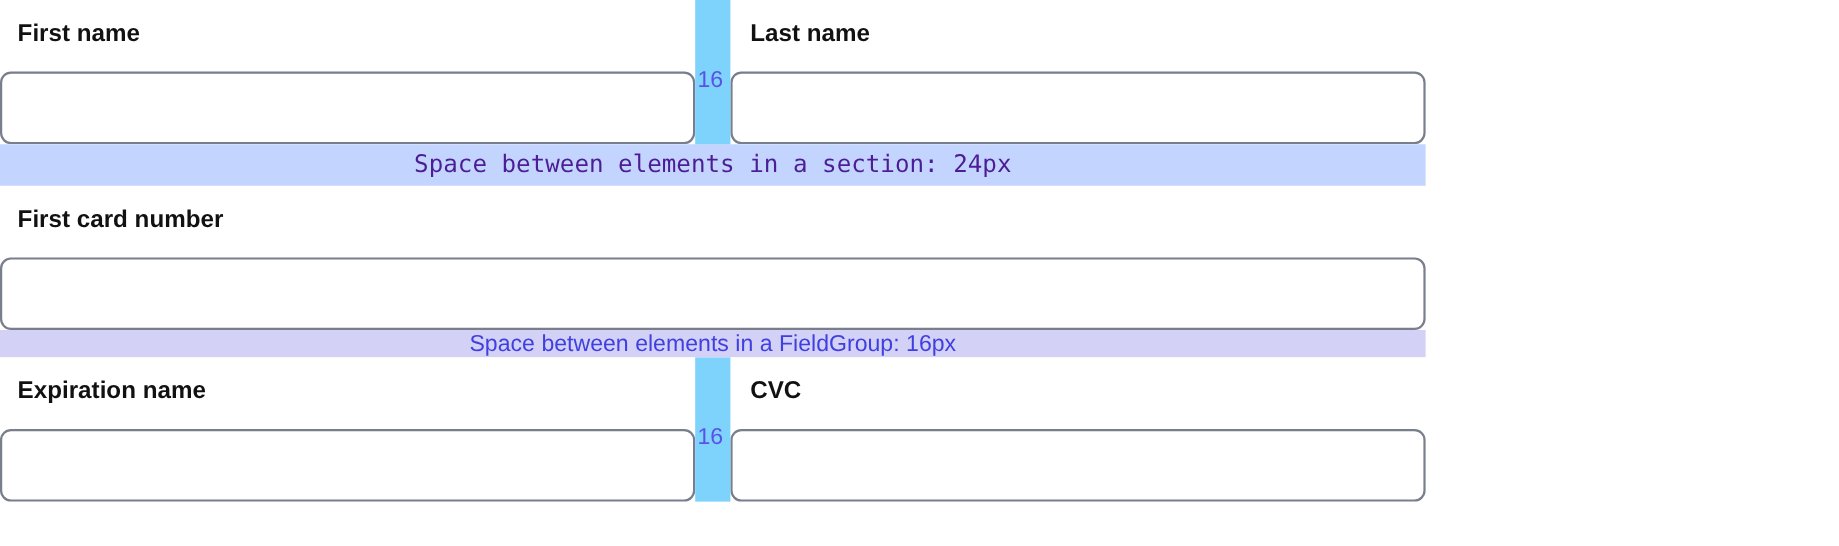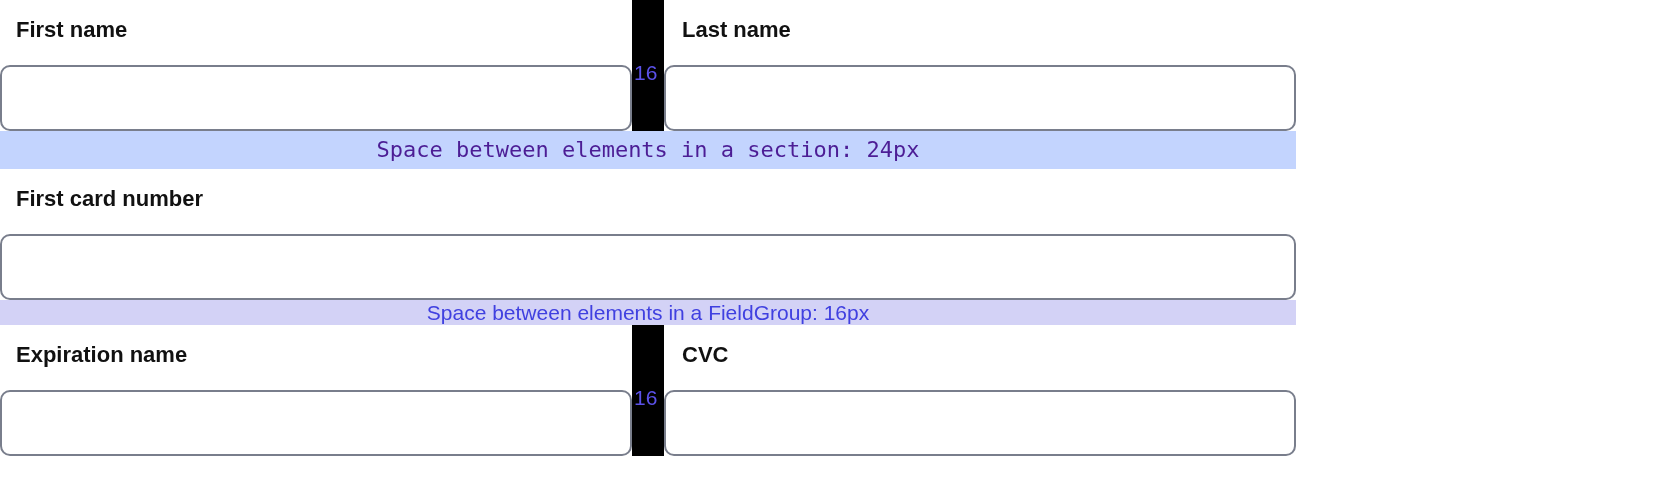--- a/index.html
+++ b/index.html
@@ -33,21 +33,21 @@
     display: flex;
     flex-direction: column;
     background: #ffffff;
   }
 
   
   .gap-strip {
     position: relative;
     flex: 0 0 32px;
     width: 32px;
-    background: #000000;
+    background: #7dd3fc;
     display: flex;
     align-items: flex-start;
     justify-content: flex-start;
   }
   .gap-strip .gap-label {
     position: absolute;
     top: 62px;
     left: 2px;
     font-family: "Liberation Sans", sans-serif;
     font-size: 21px;

